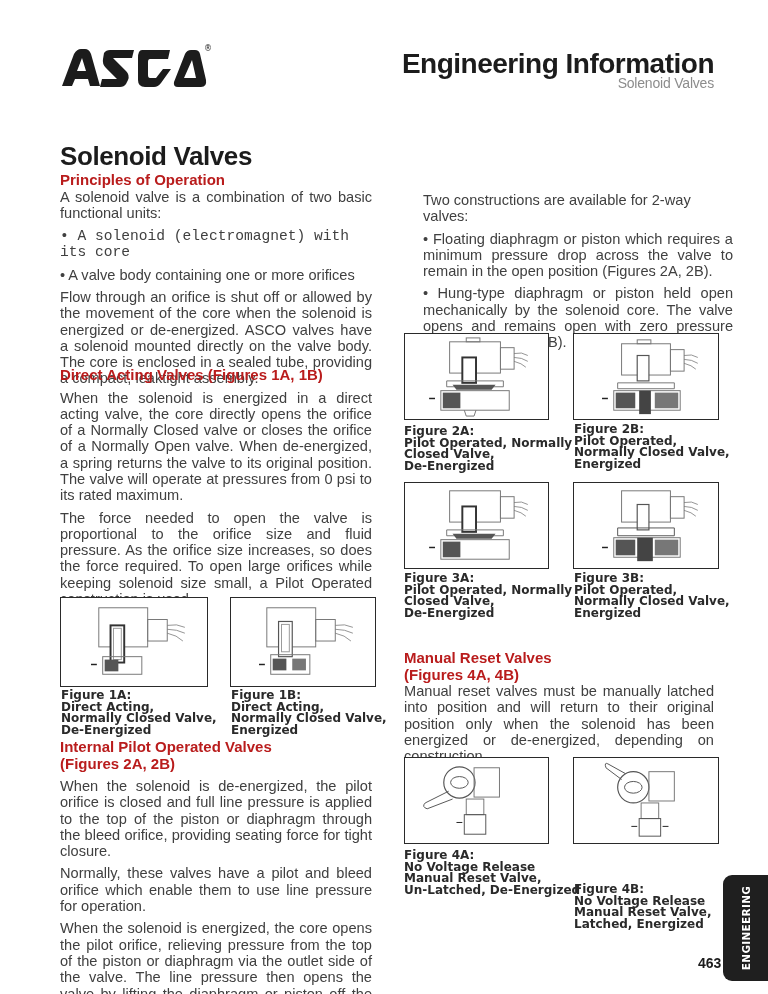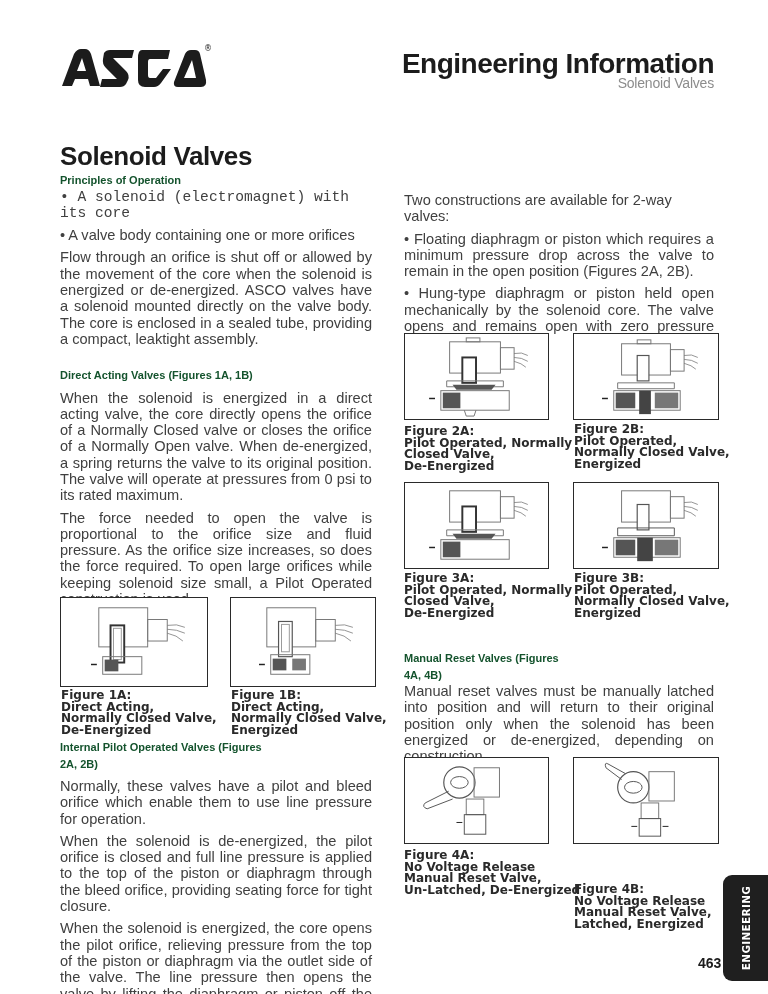--- a/index.html
+++ b/index.html
@@ -10,21 +10,21 @@
   .logo svg { width: 150px; height: 40px; display: block; }
 
   .hdr-title { position: absolute; right: 54px; top: 48px; font-family: "Liberation Sans", sans-serif; font-weight: bold; font-size: 28px; color: #1c1c1c; letter-spacing: -0.5px; }
   .hdr-sub { position: absolute; right: 54px; top: 75px; font-family: "Liberation Sans", sans-serif; font-size: 14px; color: #8c8c8c; letter-spacing: -0.2px; }
 
   .page-title { position: absolute; left: 60px; top: 141px; font-family: "Liberation Sans", sans-serif; font-weight: bold; font-size: 26px; color: #1c1c1c; letter-spacing: -0.4px; }
 
   .col { position: absolute; font-family: "Liberation Sans", sans-serif; font-size: 14.6px; line-height: 16.3px; color: #404040; text-align: justify; }
   .col p { margin-bottom: 6px; }
   .col .bullet { margin-bottom: 6px; }
-  .h2 { font-family: "Liberation Sans", sans-serif; font-weight: bold; font-size: 11px; line-height: 16.5px; color: #14532d; text-align: left; }
+  .h2 { font-family: "Liberation Sans", sans-serif; font-weight: bold; font-size: 15px; line-height: 16.5px; color: #b91c1c; text-align: left; }
   .fig-box { position: absolute; border: 1.5px solid #2a2a2a; background: #fff; }
   .fig-box svg { width: 100%; height: 100%; display: block; }
   .fig-cap { position: absolute; font-family: "DejaVu Sans", sans-serif; font-weight: bold; font-size: 12px; line-height: 11.6px; color: #2a2a2a; text-align: left; }
 
   .tab { position: absolute; left: 723px; top: 875px; width: 45px; height: 106px; background: #1f1f1f; border-radius: 9px 0 0 9px; }
   .tab-label { position: absolute; left: 0; top: 0; width: 106px; height: 45px; transform-origin: 0 0; transform: translate(0px, 106px) rotate(-90deg); display: flex; align-items: center; justify-content: center; font-family: "DejaVu Sans", sans-serif; font-weight: bold; font-size: 10.5px; color: #ffffff; letter-spacing: 0.3px; }
   .pagenum { position: absolute; left: 698px; top: 955px; font-family: "Liberation Sans", sans-serif; font-weight: bold; font-size: 14px; color: #1c1c1c; }
 </style>
 </head>
 <body>
@@ -43,20 +43,21 @@
 </div>
 <span style="position:absolute;left:204px;top:44px;font-size:8px;color:#1c1c1c;font-family:'DejaVu Sans',sans-serif;">®</span>
 
 <div class="hdr-title">Engineering Information</div>
 <div class="hdr-sub">Solenoid Valves</div>
 
 <div class="page-title">Solenoid Valves</div>
 
 <div class="col" style="left:60px; top:172px; width:312px;">
   <div class="h2">Principles of Operation</div>
+  <p style="margin-bottom:7px;">A solenoid valve is a combination of two basic functional units:</p>
   <div class="bullet" style="text-align:left;font-family:Liberation Mono, monospace;">• A solenoid (electromagnet) with its core</div>
   <div class="bullet" style="text-align:left;">• A valve body containing one or more orifices</div>
   <p>Flow through an orifice is shut off or allowed by the movement of the core when the solenoid is energized or de-energized. ASCO valves have a solenoid mounted directly on the valve body. The core is enclosed in a sealed tube, providing a compact, leaktight assembly.</p>
 </div>
 
 <div class="col" style="left:60px; top:367px; width:312px;">
   <div class="h2" style="margin-bottom:6px;">Direct Acting Valves (Figures 1A, 1B)</div>
   <p>When the solenoid is energized in a direct acting valve, the core directly opens the orifice of a Normally Closed valve or closes the orifice of a Normally Open valve. When de-energized, a spring returns the valve to its original position. The valve will operate at pressures from 0 psi to its rated maximum.</p>
   <p>The force needed to open the valve is proportional to the orifice size and fluid pressure. As the orifice size increases, so does the force required. To open large orifices while keeping solenoid size small, a Pilot Operated construction is used.</p>
 </div>
@@ -95,26 +96,26 @@
 </div>
 <div class="fig-cap" style="left:231px; top:690px;">
   <div>Figure 1B:</div>
   <div>Direct Acting,</div>
   <div>Normally Closed Valve,</div>
   <div>Energized</div>
 </div>
 
 <div class="col" style="left:60px; top:739px; width:312px;">
   <div class="h2" style="width:220px; margin-bottom:6px;">Internal Pilot Operated Valves (Figures 2A, 2B)</div>
+  <p>When the solenoid is de-energized, the pilot orifice is closed and full line pressure is applied to the top of the piston or diaphragm through the bleed orifice, providing seating force for tight closure.</p>
   <p>Normally, these valves have a pilot and bleed orifice which enable them to use line pressure for operation.</p>
-  <p>When the solenoid is de-energized, the pilot orifice is closed and full line pressure is applied to the top of the piston or diaphragm through the bleed orifice, providing seating force for tight closure.</p>
   <p>When the solenoid is energized, the core opens the pilot orifice, relieving pressure from the top of the piston or diaphragm via the outlet side of the valve. The line pressure then opens the valve by lifting the diaphragm or piston off the main orifice.</p>
 </div>
 
-<div class="col" style="left:404px; top:192px; width:310px;">
+<div class="col" style="left:423px; top:192px; width:310px;">
   <p style="text-align:left;">Two constructions are available for 2-way valves:</p>
   <div class="bullet">• Floating diaphragm or piston which requires a minimum pressure drop across the valve to remain in the open position (Figures 2A, 2B).</div>
   <div class="bullet">• Hung-type diaphragm or piston held open mechanically by the solenoid core. The valve opens and remains open with zero pressure drop (Figures 3A, 3B).</div>
 </div>
 
 <div class="fig-box" style="left:404px; top:333px; width:145px; height:87px;">
   <svg viewBox="0 0 145 87">
     <rect x="45" y="8" width="52" height="32" fill="none" stroke="#777" stroke-width="1"></rect>
     <rect x="62" y="4" width="14" height="4" fill="none" stroke="#777" stroke-width="1"></rect>
     <rect x="97" y="14" width="14" height="22" fill="none" stroke="#777" stroke-width="1"></rect>

